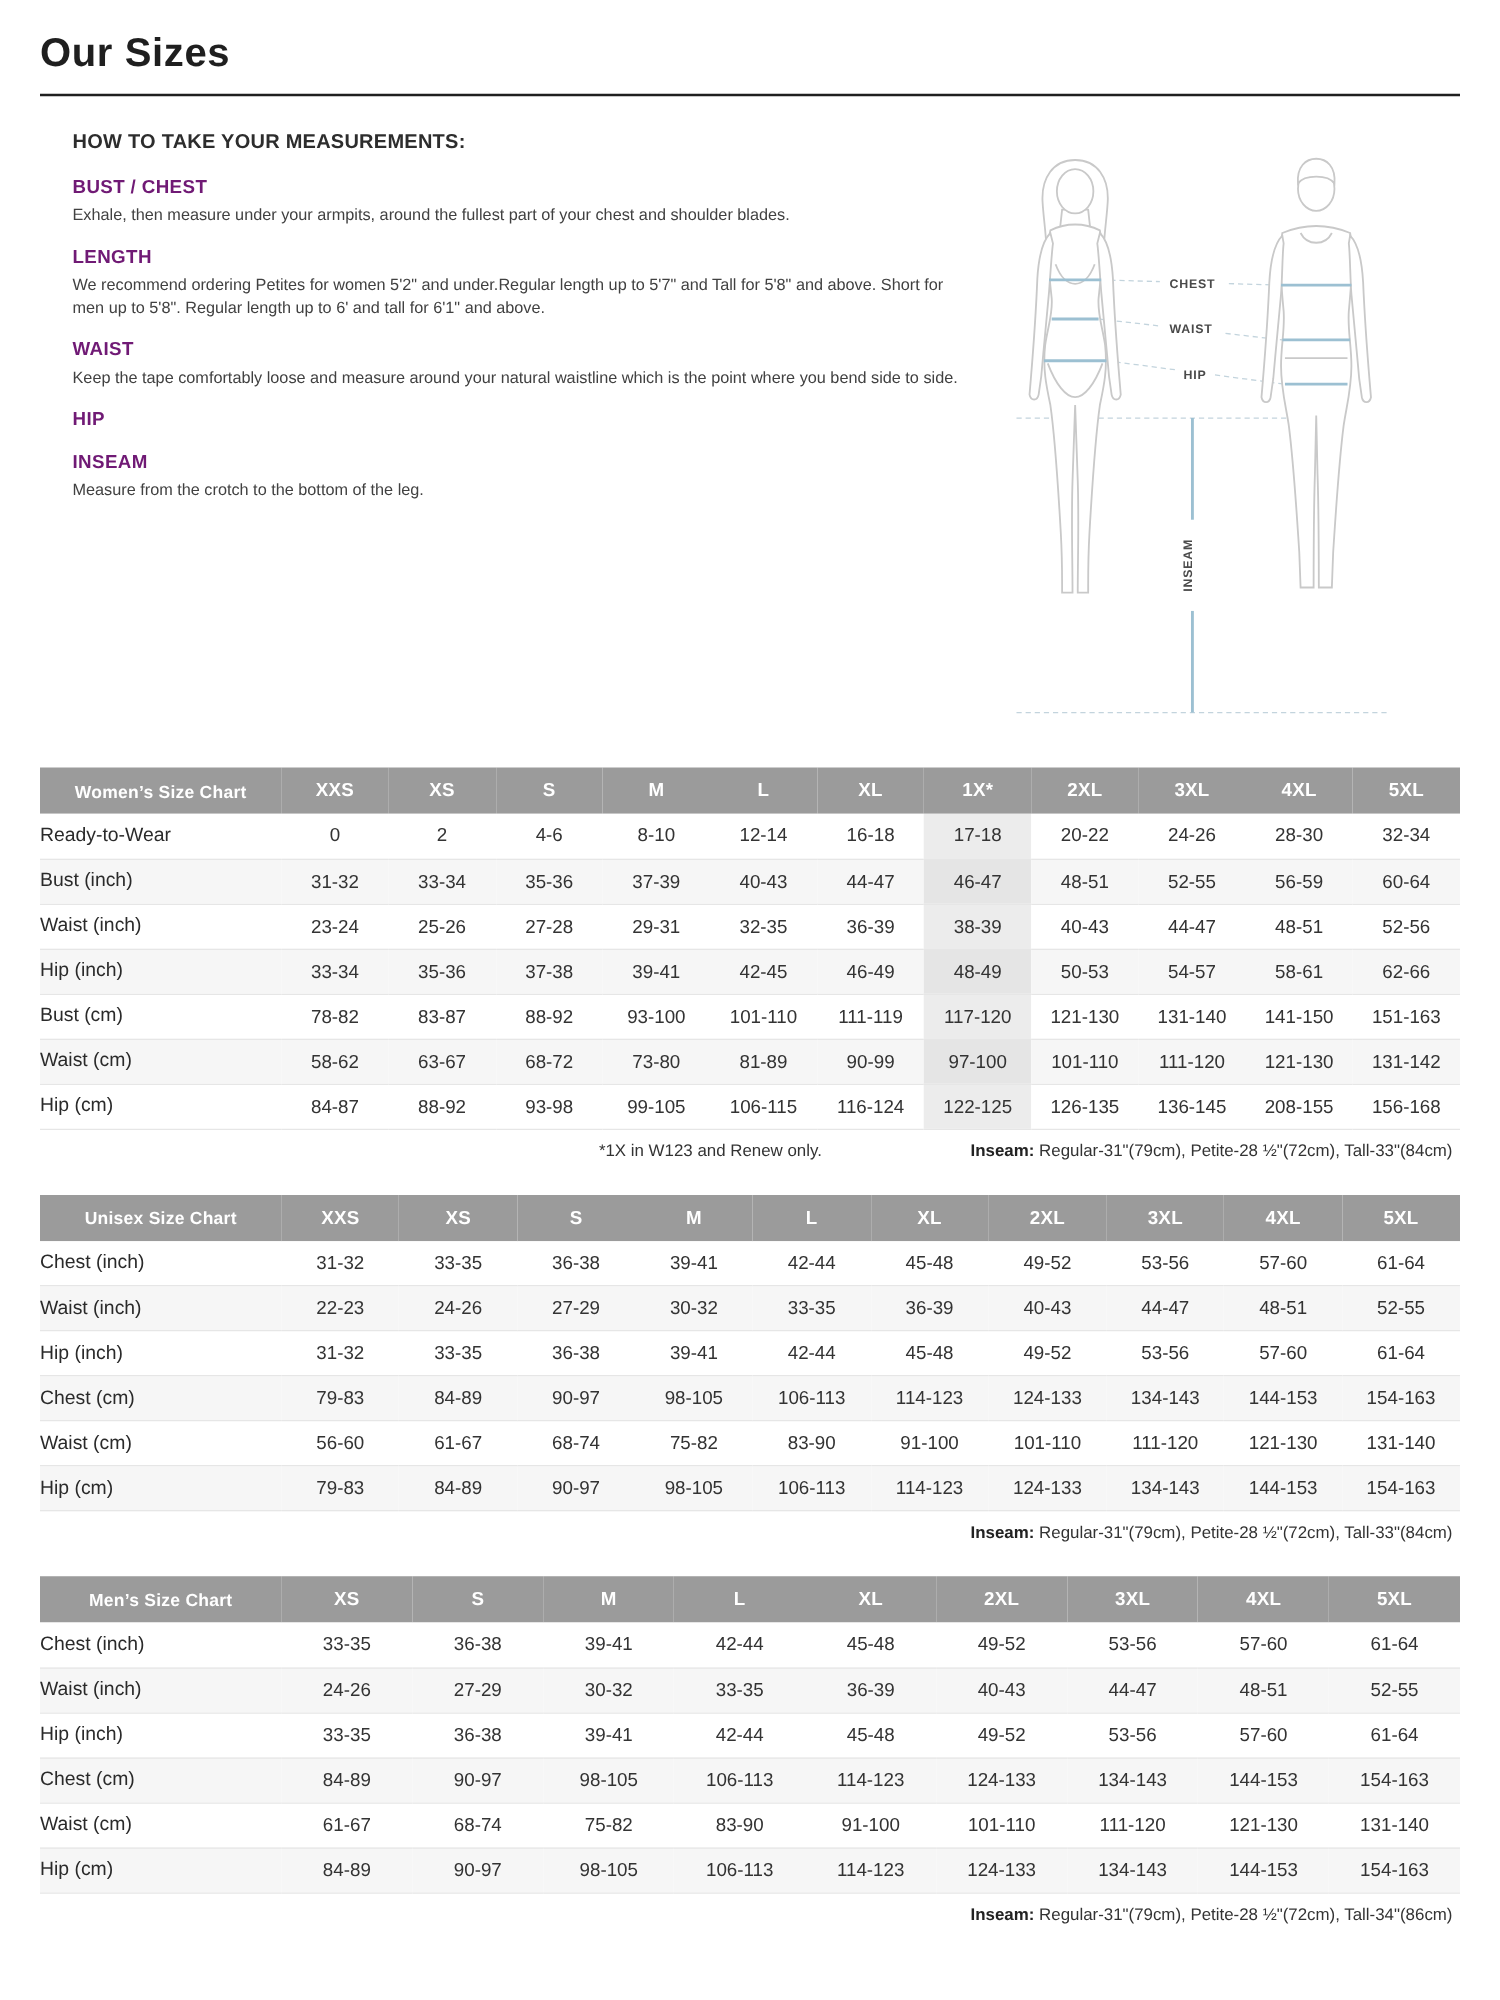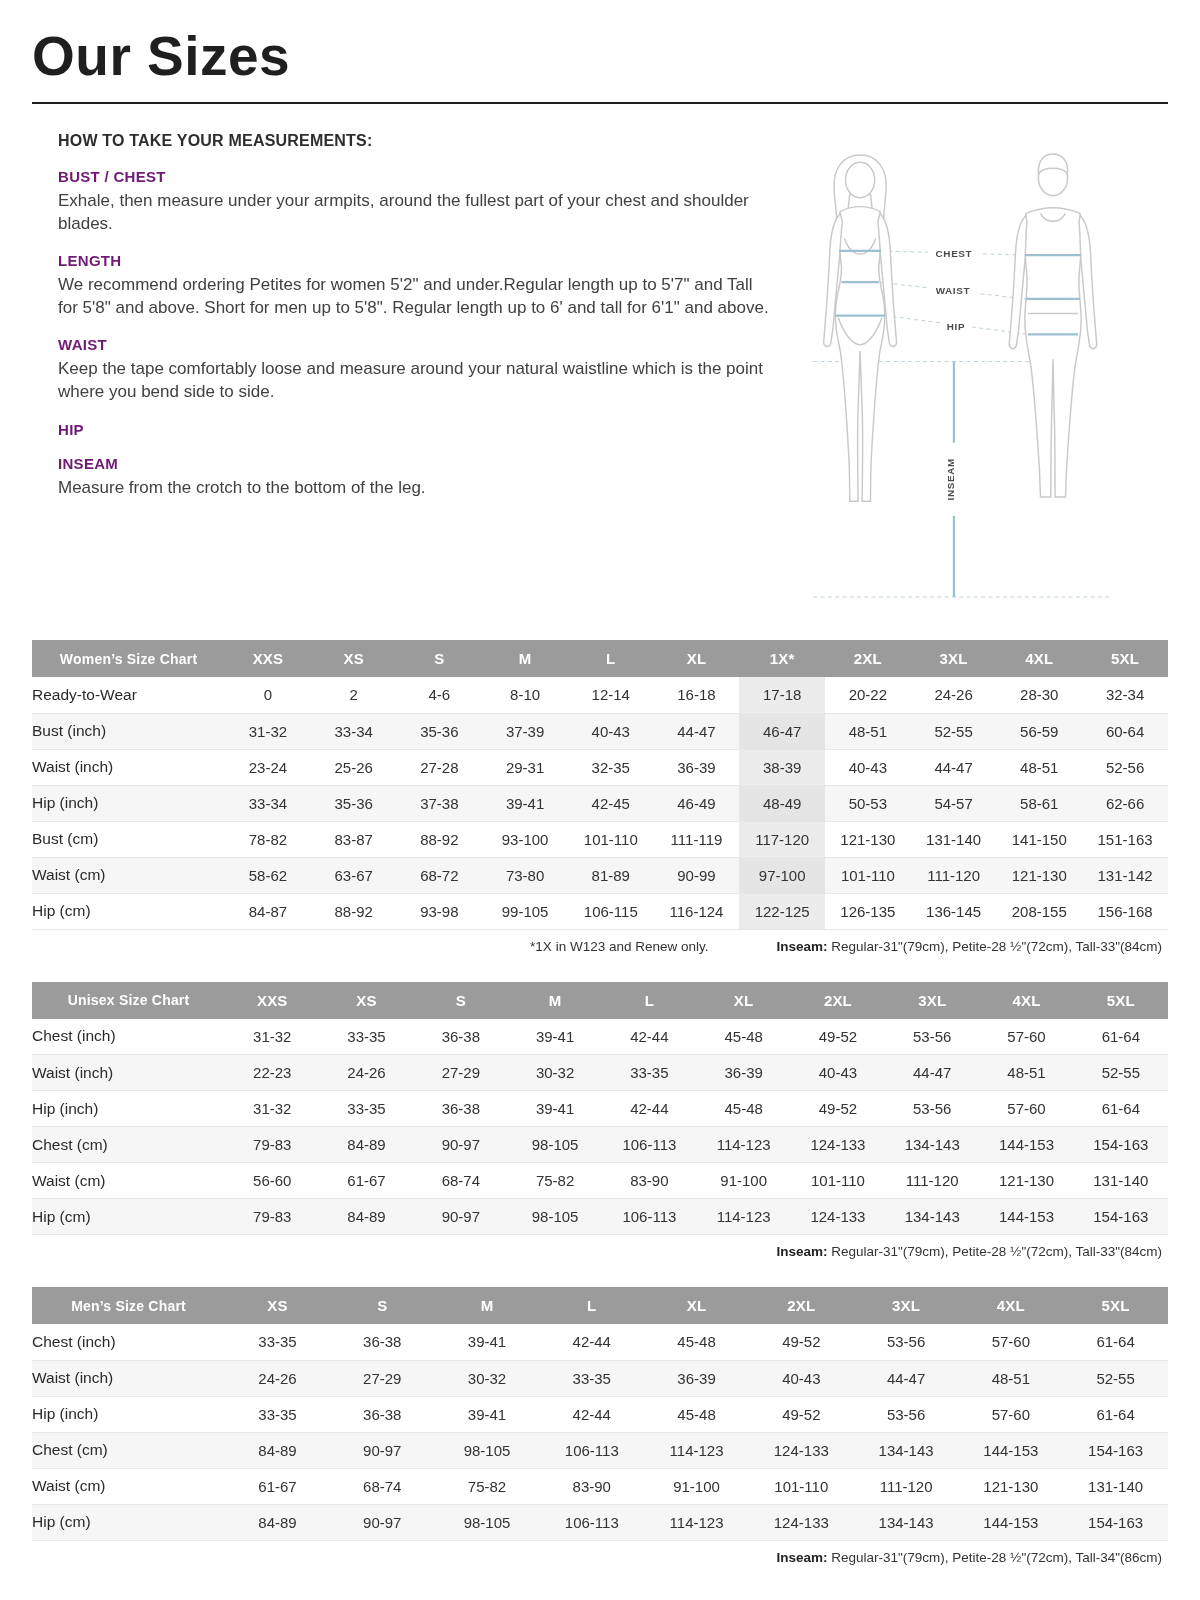--- a/index.html
+++ b/index.html
@@ -4,29 +4,29 @@
 <style>
   * { margin:0; padding:0; box-sizing:border-box; }
   html,body { background:#fff; }
   body {
     width:1200px; min-height:1600px;
     font-family:"Liberation Sans", sans-serif;
     color:#3b3b3b;
   }
   .page { padding:24px 32px 12px; }
 
-  h1.page-title { font-size:55px; font-weight:800; color:#1f1f1f; letter-spacing:.5px; }
+  h1.page-title { font-size:32px; font-weight:800; color:#1f1f1f; letter-spacing:.5px; }
   .title-rule { border:none; border-top:2px solid #1f1f1f; margin:14px 0 24px; }
 
   .top { display:flex; gap:16px;margin-left:26px; }
   .instructions { flex:1; padding-top:4px; }
   .instructions h2 { font-size:16px; font-weight:700; color:#2d2d2d; margin-bottom:18px; letter-spacing:.2px; }
   .section { margin-bottom:17px; }
   .section h3 { font-size:15px; font-weight:700; color:#701a75; margin-bottom:5px; letter-spacing:.3px; }
-  .section p { font-size:17px; line-height:1.33; color:#414141; max-width:735px; }
+  .section p { font-size:13px; line-height:1.33; color:#414141; max-width:735px; }
 
   .diagram { width:376px; flex:none; padding-top:2px; }
 
   .tables-area { margin-top:16px; }
   .table-block { margin-bottom:28px; }
   table.size-table { width:100%; border-collapse:collapse; table-layout:fixed; }
   table.size-table th {
     background:#9b9b9b; color:#fff; font-weight:700; font-size:15px;
     height:37px; text-align:center; letter-spacing:.2px;
   }
@@ -38,21 +38,21 @@
   table.size-table tbody tr:nth-child(even) td { background:#f6f6f6; }
   table.size-table td.row-label {
     font-weight:400; text-align:left; padding-right:16px;
     color:#2a2a2a; font-size:15.5px;
   }
   table.size-table td.hl { background:#ececec; }
   table.size-table tbody tr:nth-child(even) td.hl { background:#e5e5e5; }
 
   .footnotes {
     display:flex; justify-content:flex-end; align-items:baseline;
-    gap:68px; padding:9px 6px 0; font-size:13.5px; color:#333;
+    gap:119px; padding:9px 6px 0; font-size:13.5px; color:#333;
   }
   .footnotes b { color:#222; }
 
   svg text.meas-label {
     font-family:"Liberation Sans", sans-serif;
     font-size:9.5px; font-weight:700; fill:#4a4a4a; letter-spacing:.6px;
   }
 </style>
 </head>
 <body>

